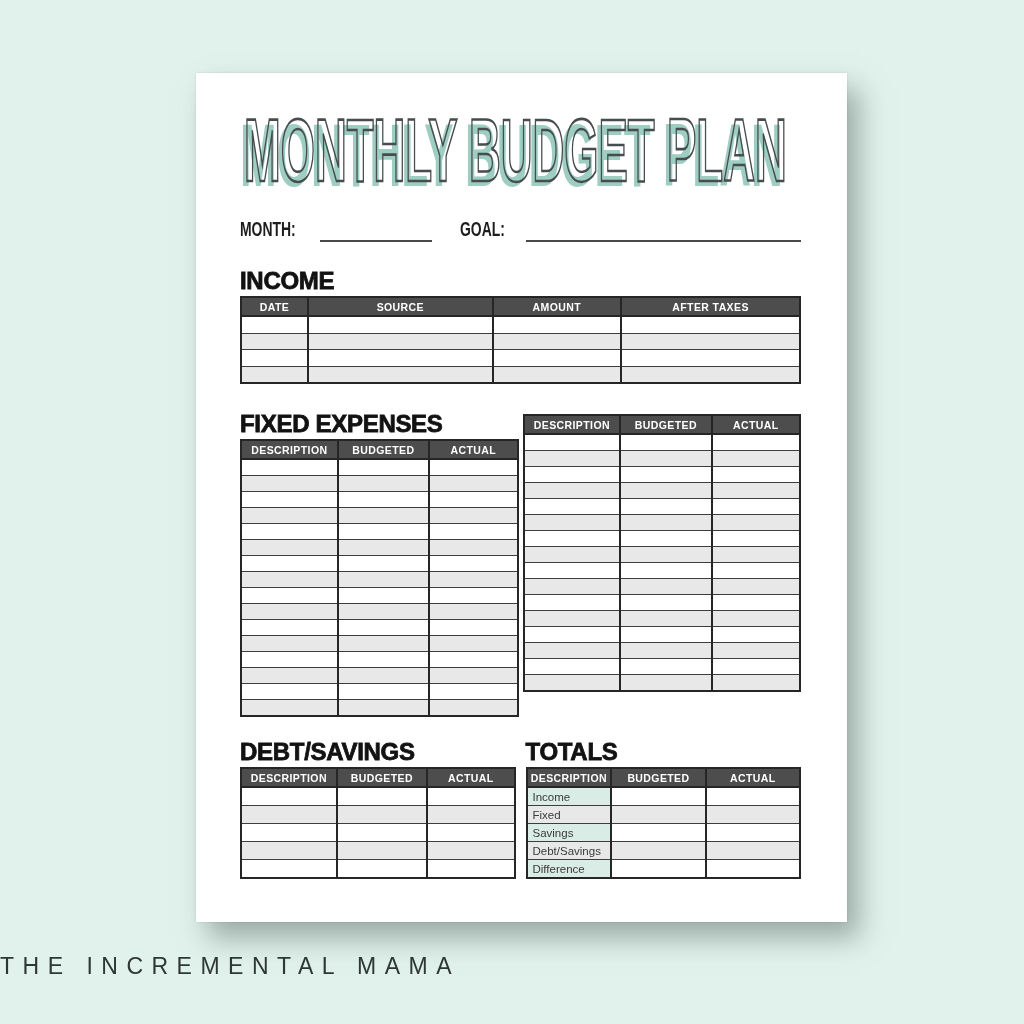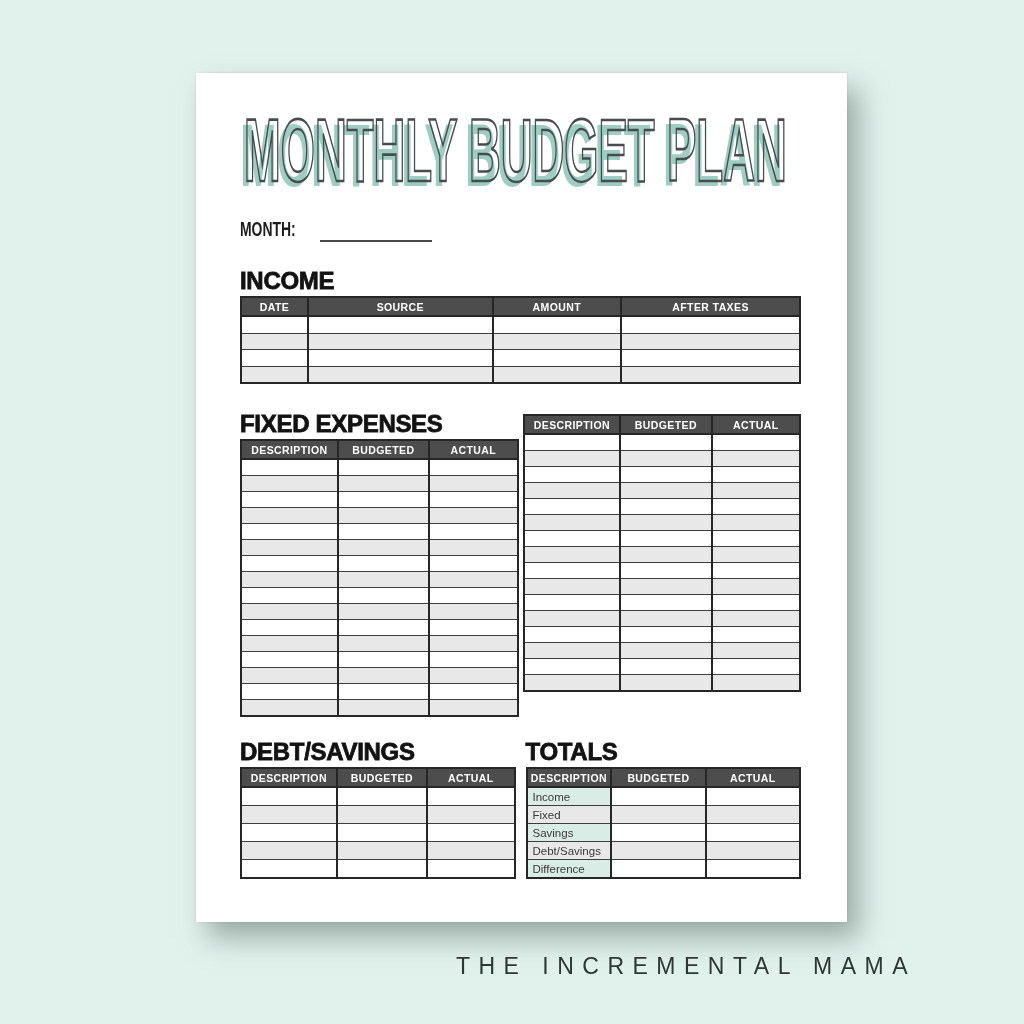--- a/index.html
+++ b/index.html
@@ -90,38 +90,42 @@
     background: var(--totals_desc_bg, #d9ece6);
     border-top: 1.5px solid var(--row_line, #3d3d3d);
     font-size: 11.5px; color: #3b3b3b; padding-left: 5px;
     vertical-align: middle;
   }
   .totals-table tbody tr:first-child td { border-top: none; }
 
   
   .footer {
     position: absolute; left: 0; top: 953px; width: 916px;
-    text-align: right; font-size: 23px; letter-spacing: 8.5px;
+    text-align: left; font-size: 23px; letter-spacing: 8.5px;
     color: var(--footer_text, #2d3734); font-weight: 400;
   }
 </style>
 </head>
 <body>
 
 <div class="canvas">
   <div class="paper">
 
     <div class="title-wrap">
       <div class="title-layer title-fill">MONTHLY BUDGET PLAN</div>
       <div class="title-layer title-outline" aria-hidden="true">MONTHLY BUDGET PLAN</div>
     </div>
 
     <div class="month-goal">
       <div class="mg-group mg-month">
         <span class="mg-label">MONTH:</span>
+        <span class="mg-line"></span>
+      </div>
+      <div class="mg-group mg-goal">
+        <span class="mg-label">GOAL:</span>
         <span class="mg-line"></span>
       </div>
     </div>
 
     <div class="heading income-heading">INCOME</div>
     <table class="sheet income-table">
         <colgroup>
           <col style="width: 12%;">
           <col style="width: 33%;">
           <col style="width: 23%;">

